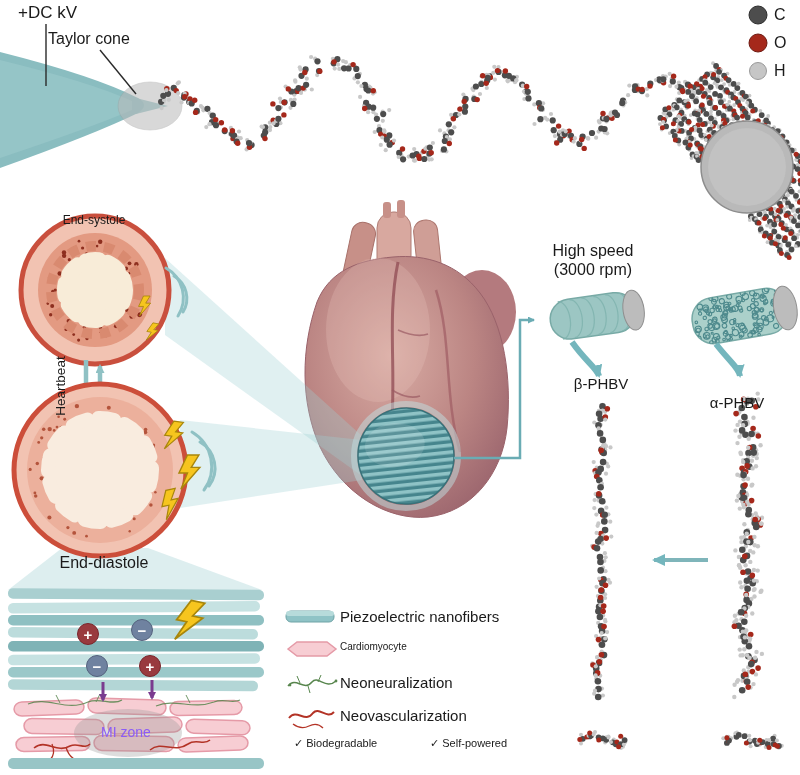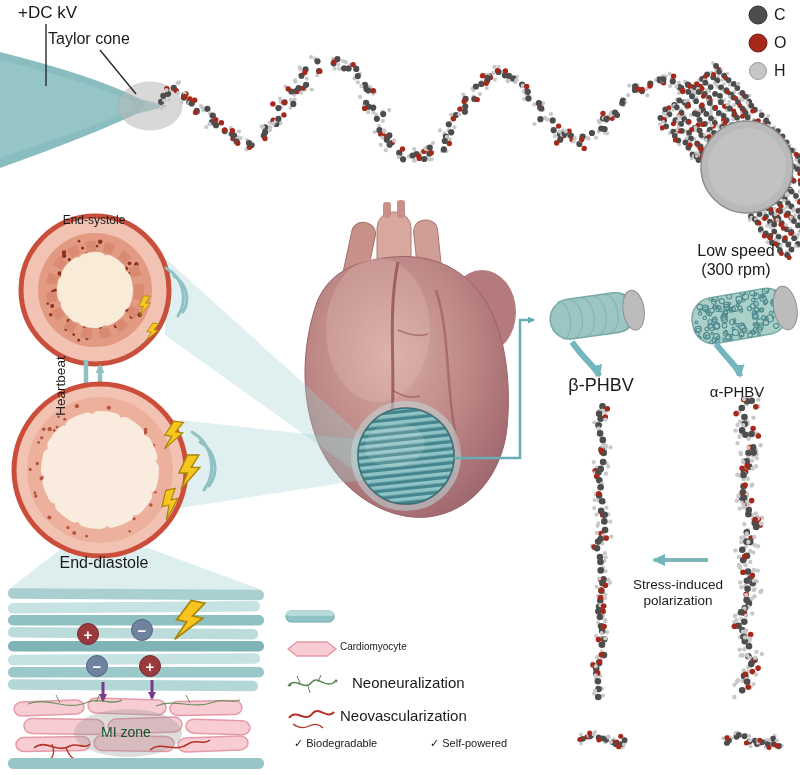--- a/index.html
+++ b/index.html
@@ -2362,35 +2362,32 @@
 <div class="lbl" style="left:48px;top:30px;font-size:16px">Taylor cone</div>
 
 <div class="lbl" style="left:774px;top:6px;font-size:16px">C</div>
 <div class="lbl" style="left:774px;top:34px;font-size:16px">O</div>
 <div class="lbl" style="left:774px;top:62px;font-size:16px">H</div>
 
 <div class="lbl ctr" style="left:94px;top:213px;font-size:12px">End-systole</div>
 <div class="lbl rot" style="left:60px;top:386px;font-size:13.5px">Heartbeat</div>
 <div class="lbl ctr" style="left:104px;top:554px;font-size:16px">End-diastole</div>
 
-<div class="lbl ctr two" style="left:736px;top:241px;font-size:16px">
-  <div>Low speed</div>
-  <div>(300 rpm)</div>
+<div class="lbl ctr two" style="left:593px;top:241px;font-size:16px">
+  <div>High speed</div>
+  <div>(3000 rpm)</div>
 </div>
 
-<div class="lbl ctr" style="left:601px;top:375px;font-size:18px">β-PHBV</div>
-<div class="lbl ctr" style="left:737px;top:383px;font-size:15px">α-PHBV</div>
-
-<div class="lbl ctr small2" style="left:678px;top:577px;font-size:13.5px">
-  <div>Stress-induced</div>
-  <div>polarization</div>
-</div>
-
+<div class="lbl ctr" style="left:601px;top:375px;font-size:15px">β-PHBV</div>
+<div class="lbl ctr" style="left:737px;top:394px;font-size:15px">α-PHBV</div>
+
+
+<div class="lbl" style="left:340px;top:608px;font-size:15px">Piezoelectric nanofibers</div>
 <div class="lbl" style="left:340px;top:641px;font-size:10px">Cardiomyocyte</div>
-<div class="lbl" style="left:352px;top:674px;font-size:15px">Neoneuralization</div>
+<div class="lbl" style="left:340px;top:674px;font-size:15px">Neoneuralization</div>
 <div class="lbl" style="left:340px;top:707px;font-size:15px">Neovascularization</div>
 
 <div class="lbl" style="left:294px;top:737px;font-size:11px">✓ Biodegradable</div>
 <div class="lbl" style="left:430px;top:737px;font-size:11px">✓ Self-powered</div>
 
-<div class="lbl ctr" style="left:126px;top:724px;font-size:14px;color:#14532d">MI zone</div>
+<div class="lbl ctr" style="left:126px;top:724px;font-size:14px;color:#8b5cf6">MI zone</div>
 
 </div>
 
 </body></html>

